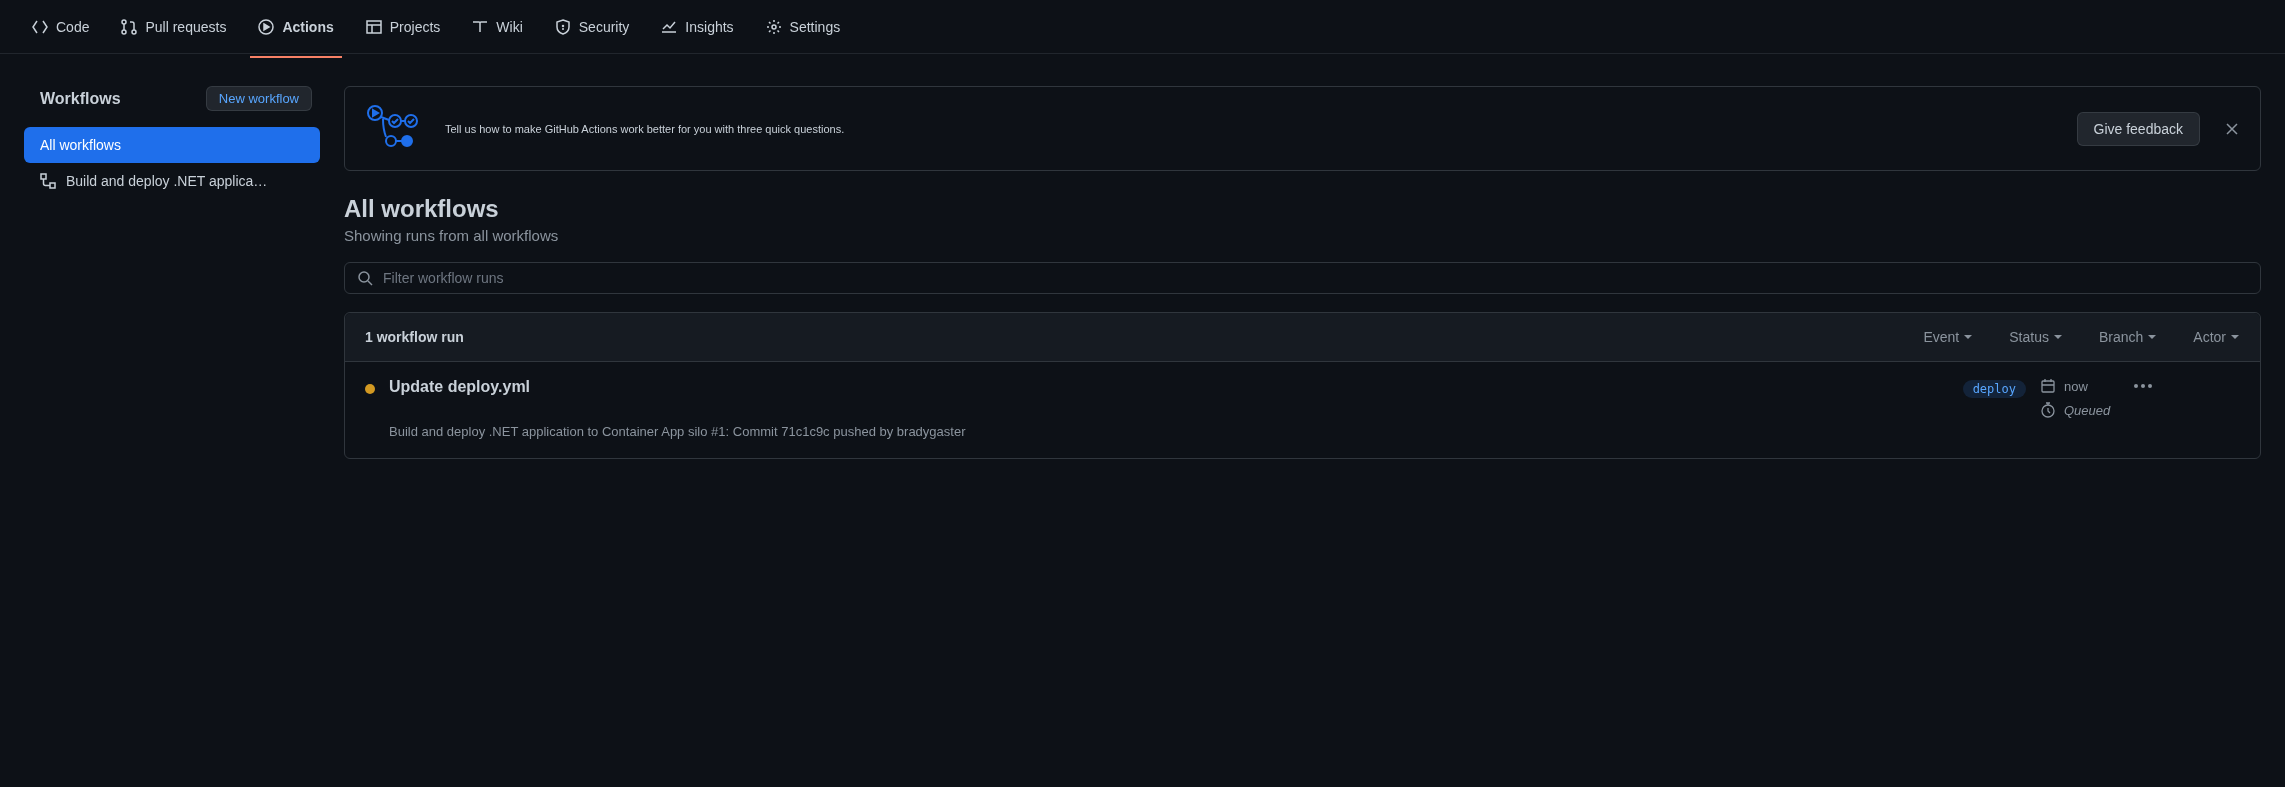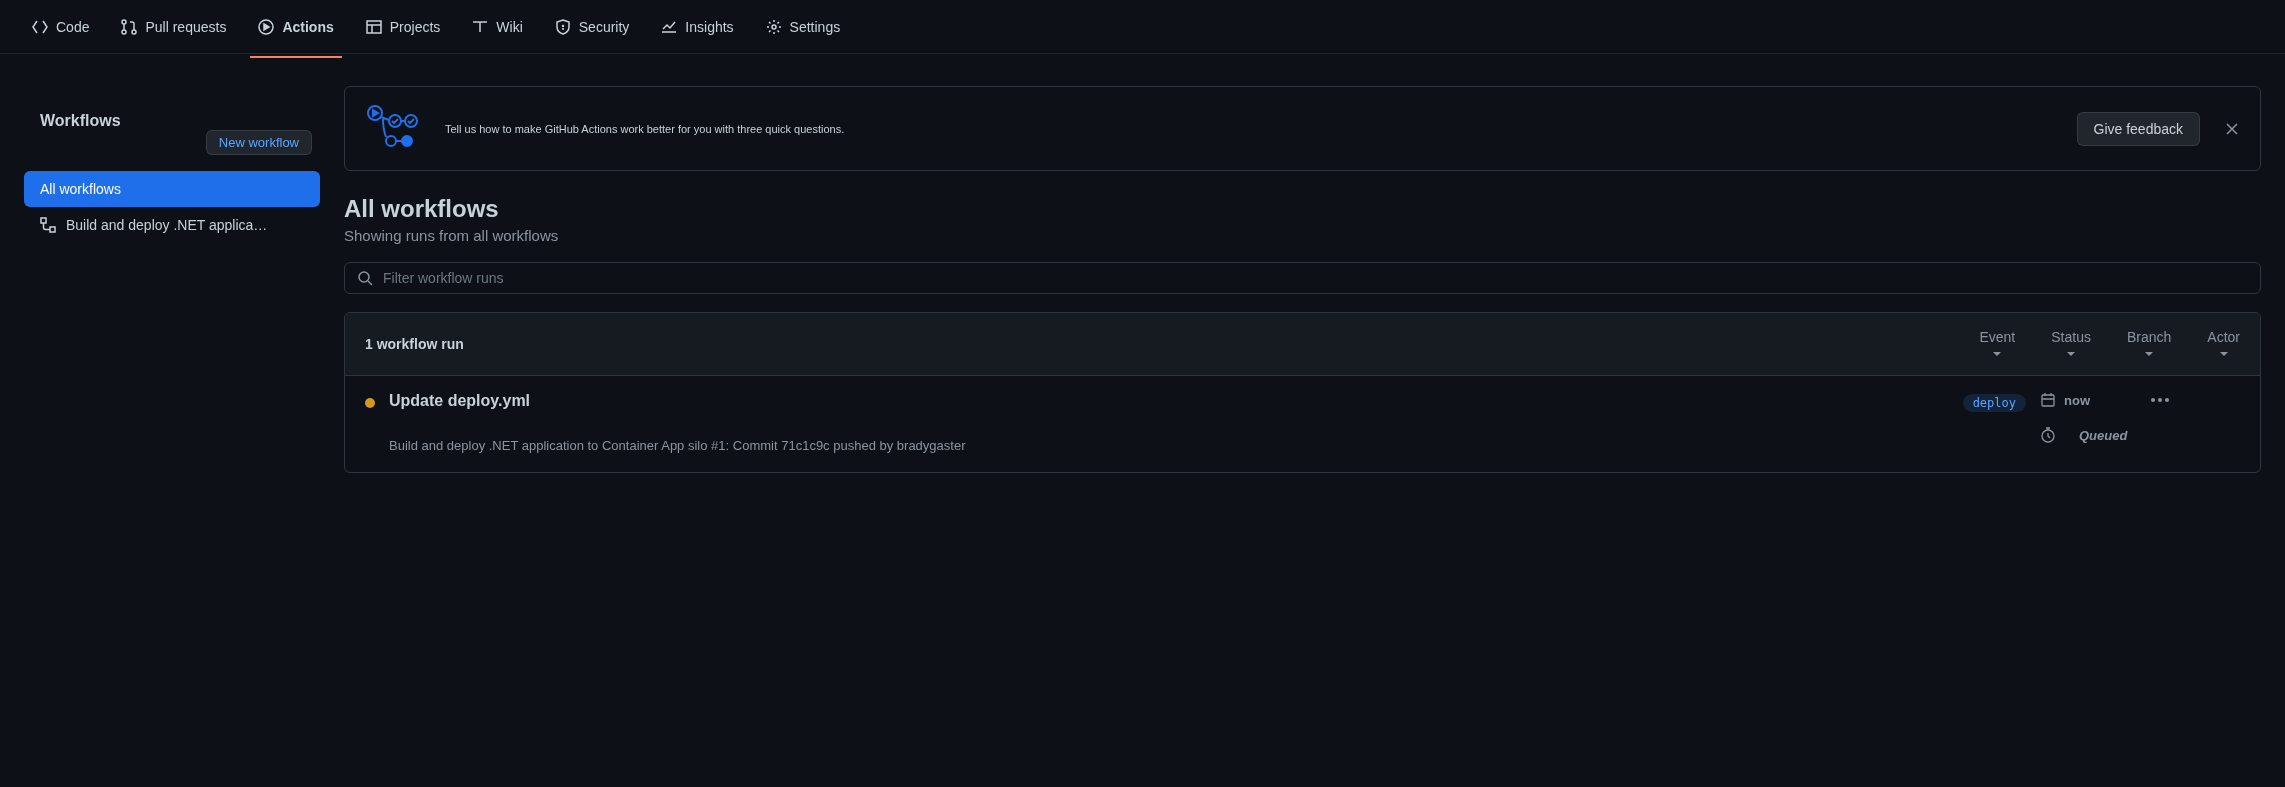--- a/index.html
+++ b/index.html
@@ -8,21 +8,21 @@
     .topnav { display:flex; align-items:center; border-bottom:1px solid #21262d; padding:0 16px; height:54px; }
     .navitem { display:flex; align-items:center; gap:8px; padding:0 16px; height:63px; color:#c9d1d9; cursor:pointer; position:relative; }
     .navitem.active { font-weight:600; }
     .navitem.active::after { content:""; position:absolute; bottom:0; left:8px; right:8px; height:2px; background:#f78166; }
     .navitem svg { width:16px; height:16px; }
     
     .main { display:flex; padding:32px 24px; gap:24px; }
     .sidebar { width:296px; flex-shrink:0; }
     .side-head { display:flex; justify-content:space-between; align-items:center; margin-bottom:16px; padding:0 8px 0 16px;gap:8px; }
     .side-head h3 { font-size:16px; font-weight:600; color:#c9d1d9; }
-    .newwf { background:#21262d; color:#58a6ff; border:1px solid rgba(240,246,252,0.1); padding:4px 12px; border-radius:6px; font-size:13px; cursor:pointer;margin-top:44px; }
+    .newwf { background:#21262d; color:#58a6ff; border:1px solid rgba(240,246,252,0.1); padding:4px 12px; border-radius:6px; font-size:13px; cursor:pointer; }
     .wf-item { display:flex; align-items:center; gap:10px; padding:10px 16px; border-radius:6px; cursor:pointer; font-size:14px; color:#c9d1d9; }
     .wf-item.selected { background:#1f6feb; color:#fff; }
     .wf-item svg { width:16px; height:16px; flex-shrink:0; }
     .wf-label { overflow:hidden; text-overflow:ellipsis; white-space:nowrap; }
     
     .content { flex:1; }
     .banner { border:1px solid #30363d; border-radius:6px; padding:16px 20px; display:flex; align-items:center; gap:24px; margin-bottom:24px; }
     .bannericon svg { width:56px; height:48px; }
     .bannertxt { flex:1; font-size:11px; color:#c9d1d9; }
     .feedback-btn { background:#21262d; color:#c9d1d9; border:1px solid rgba(240,246,252,0.1); padding:8px 16px; border-radius:6px; font-size:14px; cursor:pointer; }
@@ -30,34 +30,34 @@
     h1.title { font-size:24px; font-weight:600; margin-bottom:4px; }
     .subtitle { color:#8b949e; font-size:15px; margin-bottom:18px; }
     .filterbox { display:flex; align-items:center; gap:10px; border:1px solid #30363d; border-radius:6px; padding:7px 12px; margin-bottom:18px; }
     .filterbox svg { width:16px; height:16px; color:#8b949e; }
     .filterbox input { background:transparent; border:none; outline:none; color:#c9d1d9; font-size:14px; flex:1; }
     .filterbox input::placeholder { color:#6e7681; }
     .runbox { border:1px solid #30363d; border-radius:6px; }
     .runhead { display:flex; align-items:center; justify-content:space-between; padding:16px 20px; background:#161b22; border-bottom:1px solid #30363d; border-radius:6px 6px 0 0; }
     .runcount { font-weight:600; }
     .filters { display:flex; gap:36px; }
-    .fbtn { display:flex; align-items:center; gap:4px; color:#8b949e; cursor:pointer; font-size:14px;flex-direction:column; }
+    .fbtn { display:flex; align-items:center; gap:4px; color:#8b949e; cursor:pointer; font-size:14px; }
     .fbtn svg { width:10px; height:10px; }
     .runrow { display:flex; padding:16px 20px; gap:14px; }
     .statusdot { width:10px; height:10px; border-radius:50%; background:#d29922; margin-top:6px; flex-shrink:0; }
     .runmain { flex:1; }
     .runtitle { font-size:16px; font-weight:600; color:#c9d1d9; margin-bottom:6px; }
     .runsub { color:#8b949e; font-size:13px; line-height:1.5;margin-top:26px; }
     .runsub .wfname { color:#8b949e; }
     .branchtag { background:rgba(56,139,253,0.15); color:#58a6ff; padding:2px 10px; border-radius:18px; font-family:ui-monospace,Menlo,monospace; font-size:12px; align-self:flex-start; margin-top:2px; }
     .runside { width:200px; margin-left:auto; display:flex; gap:24px; align-items:flex-start; }
-    .runmeta { display:flex; flex-direction:column; gap:19px; color:#8b949e; font-size:13px;font-weight:bold; }
+    .runmeta { display:flex; flex-direction:column; gap:8px; color:#8b949e; font-size:13px; }
     .metarow { display:flex; align-items:center; gap:8px; }
     .metarow svg { width:16px; height:16px; }
-    .ital { font-style:italic;margin-left:15px; }
+    .ital { font-style:italic; }
     .kebab { width:22px; cursor:pointer; color:#8b949e; display:flex; gap:3px; margin-top:6px; }
     .kebab span { width:4px; height:4px; border-radius:50%; background:#8b949e; }
   </style>
 </head>
 <body>
 
 <nav class="topnav">
   <div class="navitem">
     <svg viewBox="0 0 16 16" fill="none" stroke="currentColor" stroke-width="1.5">
         <path d="M5 2l-4 6 4 6M11 2l4 6-4 6"></path>

